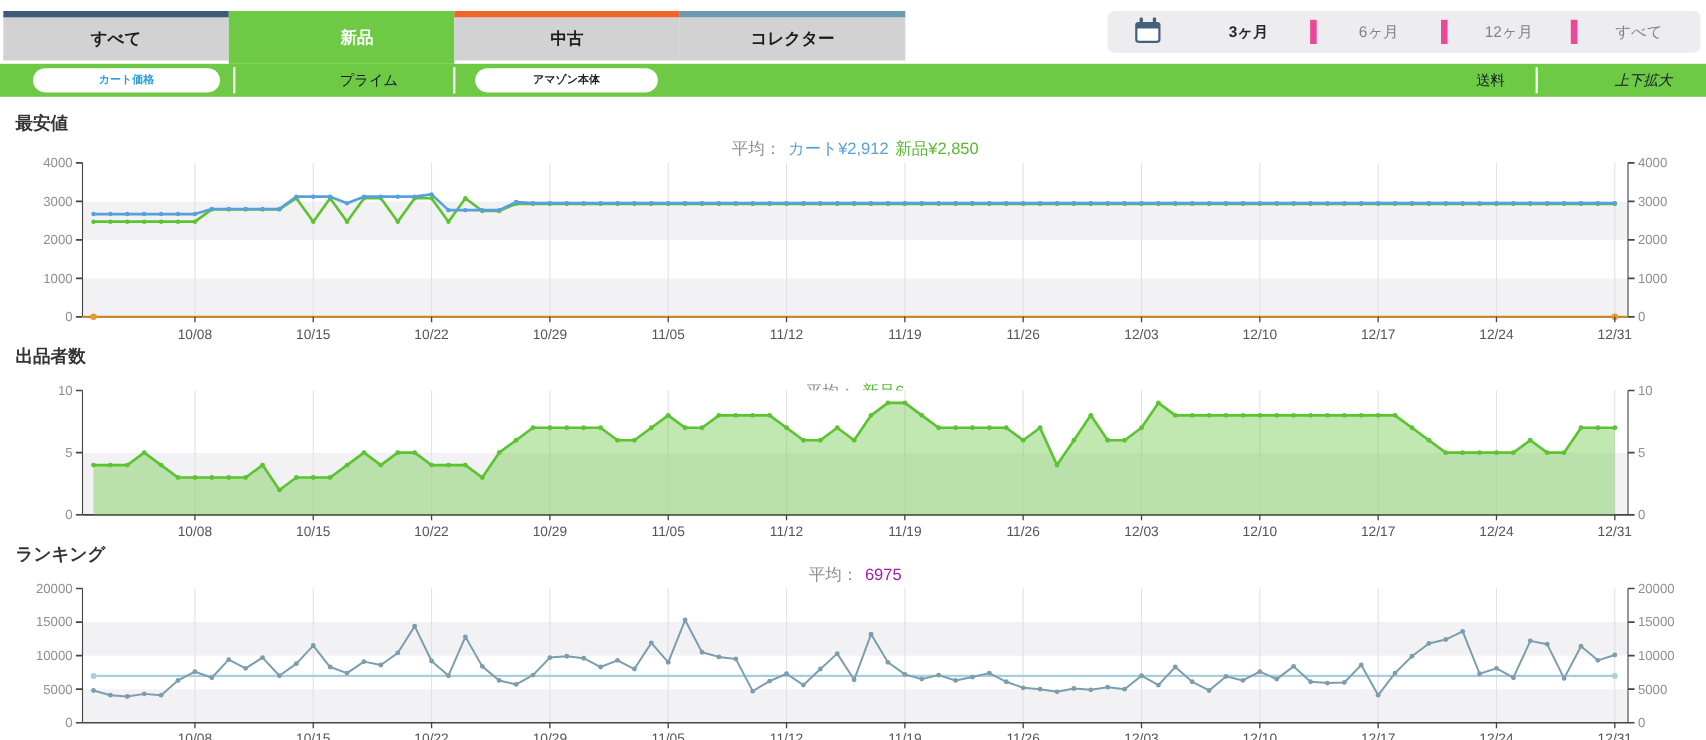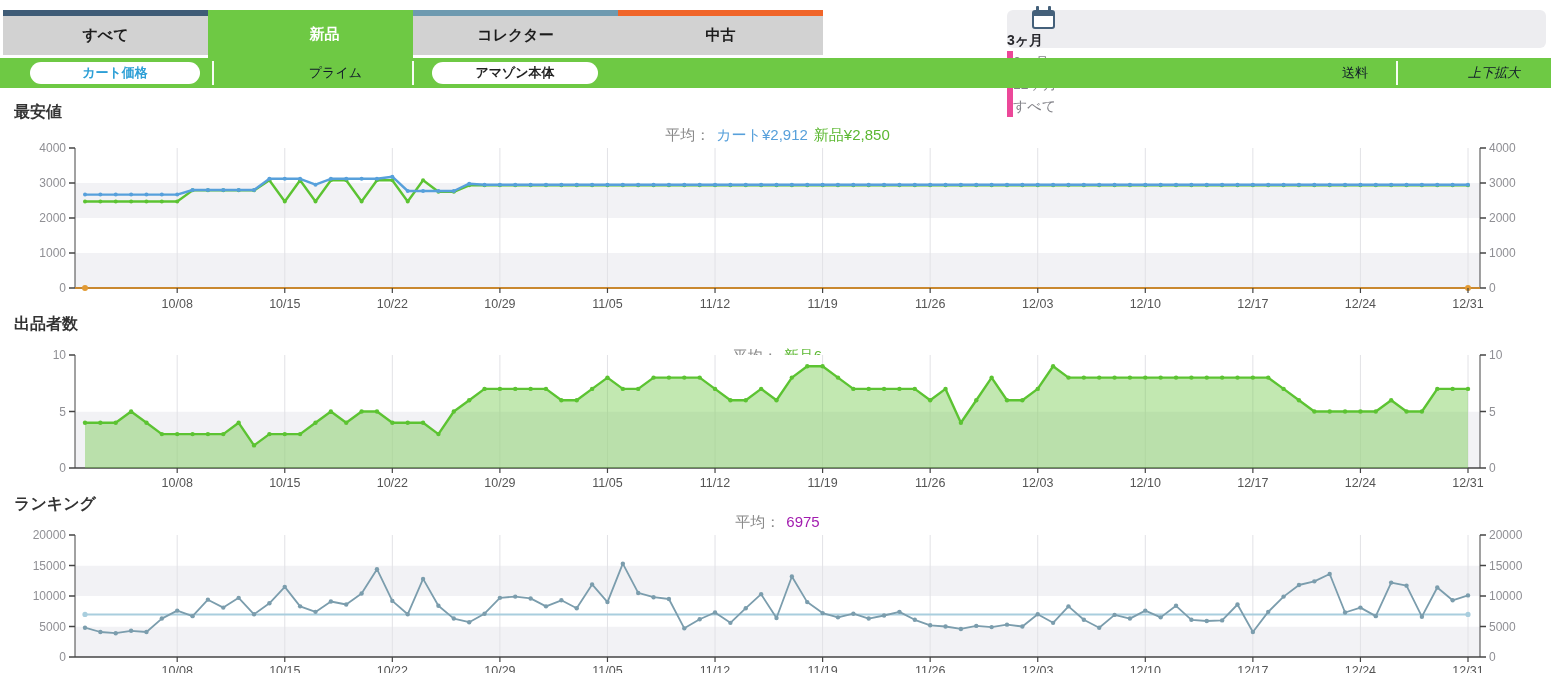--- a/index.html
+++ b/index.html
@@ -12,36 +12,36 @@
   .tab { width:205px; cursor:pointer; }
   .tab .strip { height:6px; }
   .tab .tbody { height:39px; background:#d2d2d2; display:flex; align-items:center;
                 justify-content:center; font-size:15px; font-weight:bold; color:#1c1c1c; }
   .tab.active { height:48px;padding-left:28px; }
   .tab.active .strip { height:0; }
   .tab.active .tbody { height:48px; background:transparent; color:#fff; }
 
   
   #range { left:1007px; top:10px; width:539px; height:38px; background:#ededf0;
-           border-radius:6px; display:flex; align-items:flex-start;flex-direction:column; }
+           border-radius:6px; display:flex; align-items:center; }
   .range-icon-cell { width:72px; display:flex; justify-content:center; }
   .cal { width:23px; height:19px; border:2px solid #44607a; border-top:6px solid #44607a;
          border-radius:3px; background:#fff; position:relative; }
   .cal:before, .cal:after { content:""; position:absolute; top:-10px; width:3px; height:6px;
          background:#44607a; border-radius:1px; }
   .cal:before { left:2px; } .cal:after { right:2px; }
   .range-opt { flex:1; text-align:center; font-size:14px; color:#828288; cursor:pointer;
                border-left:6px solid #ec4899; line-height:22px; }
   .range-opt.first { border-left:none; }
   .range-opt.selected { color:#26262b; font-weight:bold; }
 
   
   #gbar { left:0; top:58px; width:1551px; height:30px; background:#6ec944; }
   .pill { position:absolute; top:4px; height:22px; background:#fff; border-radius:12px;
-          font-size:13px; font-weight:bold; line-height:22px; text-align:center; cursor:pointer; }
+          font-size:10px; font-weight:bold; line-height:22px; text-align:center; cursor:pointer; }
   #pill-cart { left:30px; width:170px; color:#2d9fd6; }
   #pill-amazon { left:432px; width:166px; color:#222; }
   .gtxt { position:absolute; top:0; height:30px; line-height:30px; color:#0f172a; font-size:13px;
           text-align:right; cursor:pointer; }
   #g-prime { left:262px; width:100px; }
   #g-ship { left:1282px; width:86px; }
   #g-expand { left:1420px; width:100px;font-style:italic; }
   .gsep { position:absolute; top:3px; width:2px; height:24px; background:rgba(255,255,255,.95); }
 
   
@@ -56,26 +56,26 @@
 <div id="tabs" class="abs">
   <div class="tab">
     <div class="strip" style="background: rgb(63, 92, 119);"></div>
     <div class="tbody">すべて</div>
   </div>
   <div class="tab active" style="background: rgb(110, 201, 68);">
     <div class="strip" style="background: rgb(110, 201, 68);"></div>
     <div class="tbody">新品</div>
   </div>
   <div class="tab">
+    <div class="strip" style="background: rgb(240, 101, 41);"></div>
+    <div class="tbody">中古</div>
+  </div>
+  <div class="tab">
     <div class="strip" style="background: rgb(110, 154, 176);"></div>
     <div class="tbody">コレクター</div>
-  </div>
-  <div class="tab">
-    <div class="strip" style="background: rgb(240, 101, 41);"></div>
-    <div class="tbody">中古</div>
   </div>
 </div>
 
 <div id="range" class="abs">
   <div class="range-icon-cell">
     <div class="cal"></div>
   </div>
   <div class="range-opt first selected">3ヶ月</div>
   <div class="range-opt">6ヶ月</div>
   <div class="range-opt">12ヶ月</div>

